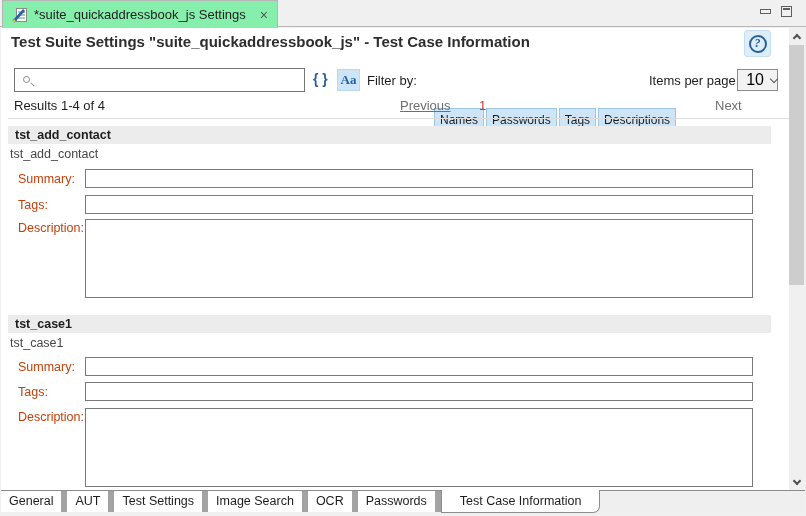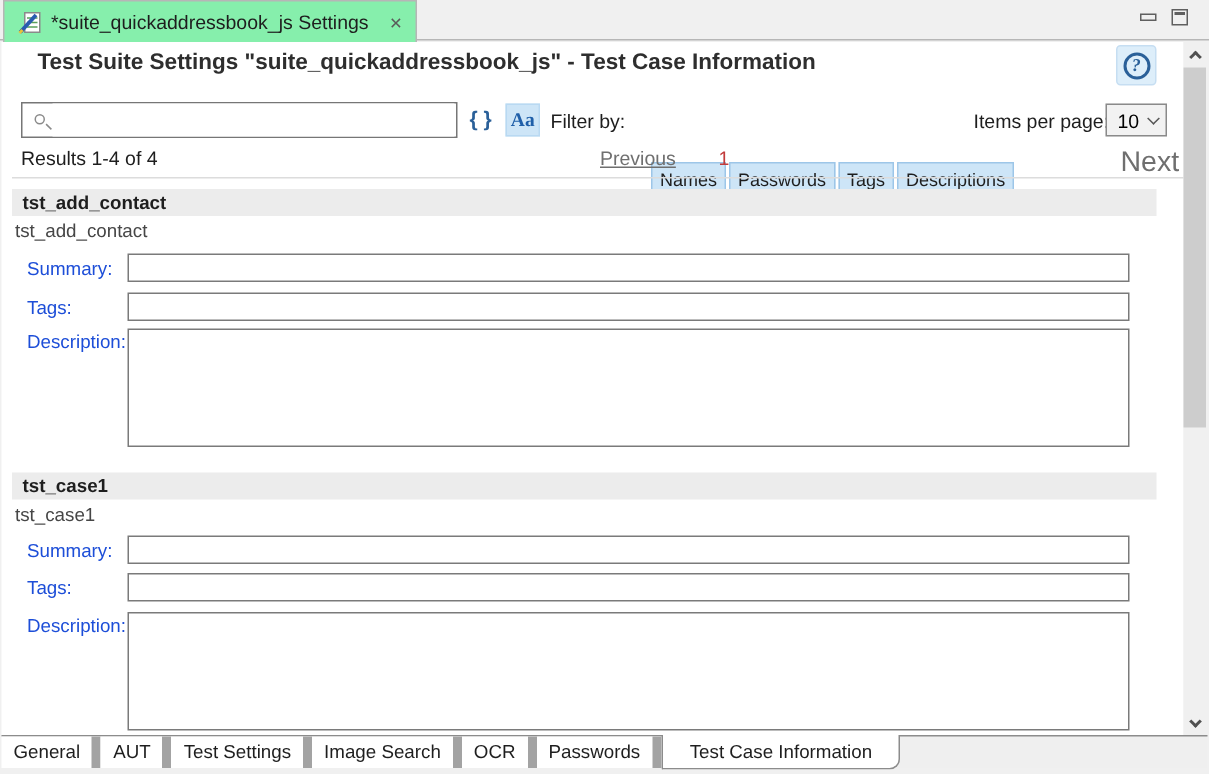--- a/index.html
+++ b/index.html
@@ -18,21 +18,21 @@
     background: #86efac; border: 1px solid #b6b6b6; border-bottom: none;
     display: flex; align-items: center; gap: 6px; padding: 0 9px;
     font-size: 13px; color: #1e1e1e;
   }
   .editor-tab .close-x { font-size: 14px; color: #5a5a5a; margin-left: 8px; cursor: pointer; }
   .win-min { position: absolute; left: 760px; top: 9px; width: 11px; height: 5px; border: 1px solid #5f5f5f; background: #f0f0f0; }
   .win-max { position: absolute; left: 781px; top: 6px; width: 11px; height: 11px; border: 1px solid #5f5f5f; background: #f0f0f0; }
   .win-max span { display: block; height: 2px; background: #5f5f5f; margin: 1px 1px 0 1px; }
   
   .content { position: absolute; left: 1px; top: 28px; width: 788px; height: 462px; background: #fff; }
-  .page-title { position: absolute; left: 24px; top: 5px; font-size: 15px; font-weight: bold; color: #2e2e2e; }
+  .page-title { position: absolute; left: 10px; top: 5px; font-size: 15px; font-weight: bold; color: #2e2e2e; }
   .help-btn {
     position: absolute; left: 743px; top: 2px; width: 27px; height: 27px;
     background: #ddeefa; border: 1px solid #c6def2; border-radius: 3px;
     display: flex; align-items: center; justify-content: center; cursor: pointer;
   }
   .help-circle {
     width: 18px; height: 18px; border: 2px solid #2a6099; border-radius: 50%;
     color: #2a6099; font-family: "Liberation Serif", serif; font-weight: bold; font-style: italic;
     font-size: 12px; display: flex; align-items: center; justify-content: center;
   }
@@ -55,36 +55,36 @@
   .filters { position: absolute; left: 433px; top: 40px; display: flex; gap: 2px; height: 23px; margin-top: 40px; }
   .filter-btn {
     background: #cde5f7; border: 1px solid #9dc6e8; font-size: 12px; color: #1e1e1e;
     padding: 0 5px; display: flex; align-items: center; cursor: pointer;
     font-family: "Liberation Sans", sans-serif;
   }
   .items-label { position: absolute; left: 648px; top: 45px; font-size: 13px; color: #1e1e1e; }
   .ipp-select {
     position: absolute; left: 736px; top: 41px; width: 41px; height: 22px;
     background: #f2f2f2; border: 1px solid #8a8a8a; cursor: pointer;
-    display: flex; align-items: center; font-size: 13px; padding-left: 7px; gap: 7px;
+    display: flex; align-items: center; font-size: 16px; padding-left: 7px; gap: 7px; justify-content: flex-end;
   }
   .chev-down { width: 6px; height: 6px; border-right: 1px solid #555; border-bottom: 1px solid #555; transform: rotate(45deg); margin-top: -3px; }
   
   .results { position: absolute; left: 13px; top: 70px; font-size: 13px; color: #1e1e1e; }
   .prev-link { position: absolute; left: 399px; top: 70px; font-size: 13px; color: #6f6f6f; text-decoration: underline; cursor: pointer; }
   .page-num { position: absolute; left: 478px; top: 70px; font-size: 13px; color: #c23b3b; cursor: pointer; }
-  .next-link { position: absolute; left: 746px; top: 70px; font-size: 19px; color: #6f6f6f; cursor: pointer; }
+  .next-link { position: absolute; left: 714px; top: 70px; font-size: 13px; color: #6f6f6f; cursor: pointer; }
   .sep { position: absolute; left: 7px; top: 90px; width: 781px; height: 1px; background: #dcdcdc; }
   
   .case-header {
     position: absolute; left: 7px; width: 763px; height: 18px; background: #ececec;
     font-size: 12.5px; font-weight: bold; color: #1e1e1e; line-height: 18px; padding-left: 7px;
   }
   .case-name { position: absolute; left: 9px; font-size: 12.5px; color: #464646; }
-  .fld-label { position: absolute; left: 17px; font-size: 12.5px; color: #1d4ed8; }
+  .fld-label { position: absolute; left: 17px; font-size: 12.5px; color: #c2410c; }
   .fld-input {
     position: absolute; left: 84px; width: 668px; height: 19px;
     border: 1px solid #7a7a7a; font-size: 12px; padding: 0 3px; outline: none;
     font-family: "Liberation Sans", sans-serif;
   }
   .fld-area {
     position: absolute; left: 84px; width: 668px; height: 79px;
     border: 1px solid #7a7a7a; resize: none; outline: none; font-size: 12px; padding: 2px 3px;
     font-family: "Liberation Sans", sans-serif;
   }

